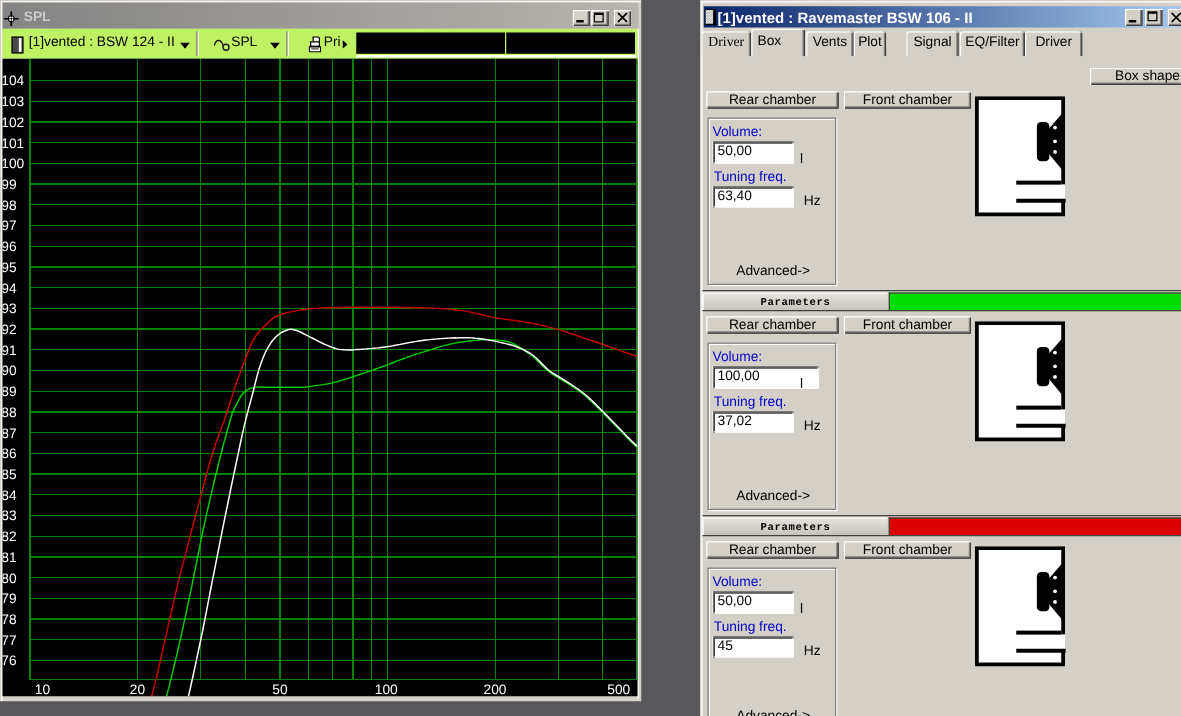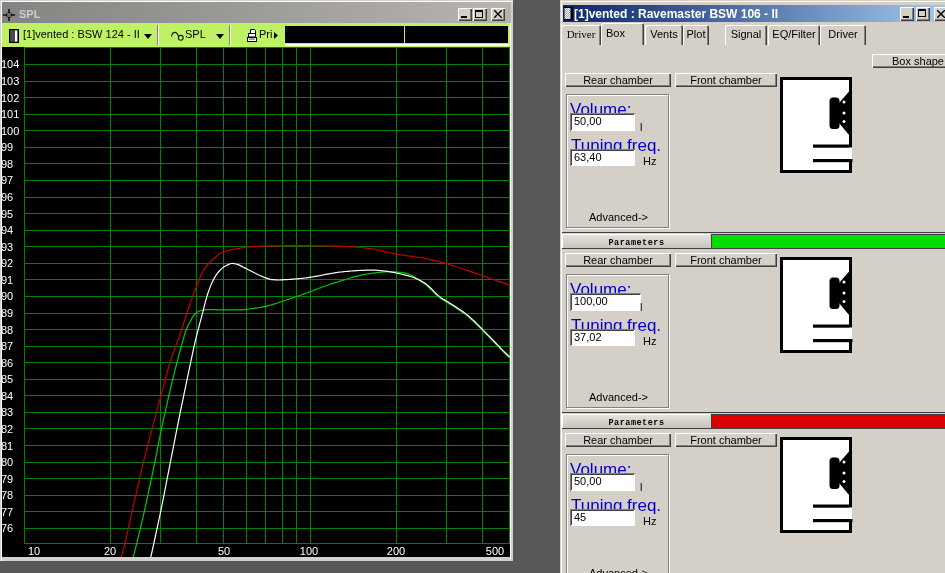--- a/index.html
+++ b/index.html
@@ -2,21 +2,21 @@
 <html><head><meta charset="utf-8"><style>
 * { margin:0; padding:0; box-sizing:border-box; }
 html,body { width:945px; height:573px; }
 body { background:#58585a; overflow:hidden; position:relative;
   font-family:"Liberation Sans", sans-serif; font-size:11px; color:#000; }
 .btn { position:absolute; background:#d4d0c8;
   box-shadow:inset 1px 1px 0 #fff, inset -1px -1px 0 #404040, inset -2px -2px 0 #808080; text-align:center; line-height:14px; font-size:11px; }
 .edit { position:absolute; background:#fff;
   box-shadow:inset 1px 1px 0 #808080, inset -1px -1px 0 #fff, inset 2px 2px 0 #404040; line-height:16px; padding-left:4px; font-size:11px; }
 .grp { position:absolute; border:1px solid #808080; box-shadow:1px 1px 0 #fff, inset 1px 1px 0 #fff; }
-.bluelbl { position:absolute; color:#0000c8; font-size:17px; white-space:nowrap; }
+.bluelbl { position:absolute; color:#0000c8; font-size:11px; white-space:nowrap; }
 .lbl { position:absolute; font-size:11px; white-space:nowrap; }
 .pbar { position:absolute; height:13.5px; background:linear-gradient(#e4e2dc,#c8c4bc); border-top:1px solid #fff; border-left:1px solid #fff;
   text-align:center; }
 .pbar span { font-size:8.5px; font-weight:bold; letter-spacing:0.5px; line-height:13px;font-family:Liberation Mono, monospace; }
 .tb { position:absolute; width:14px; height:14px; background:#d4d0c8;
   box-shadow:inset 1px 1px 0 #fff, inset -1px -1px 0 #404040, inset -2px -2px 0 #808080; font-size:9px; text-align:center; }
 .tab { position:absolute; height:19.5px; background:#d4d0c8; border-radius:2px 2px 0 0;
   box-shadow:inset 1px 1px 0 #fff, inset -1px 0 0 #404040, inset -2px 0 0 #808080; text-align:center; line-height:19px; font-size:11px; }
 .tab.sel { height:22.5px; line-height:21px; }
 </style></head>
@@ -242,21 +242,21 @@
 
 <div style="position:absolute;left:0;top:185.7px;width:383px;height:1px;background:#404040"></div>
 <div class="pbar" style="left:0;top:188.2px;width:148px;"><span>Parameters</span></div>
 <div style="position:absolute;left:148.5px;top:188.2px;width:235px;height:13.5px;background:#00dd00;border-top:1px solid #404040;border-left:1px solid #404040"></div>
 <div style="position:absolute;left:0;top:201.7px;width:383px;height:1px;background:#404040"></div>
 
 <div class="btn" style="left:3px;top:207.1px;width:106px;height:14px;">Rear chamber</div>
 <div class="btn" style="left:113px;top:207.1px;width:102px;height:14px;">Front chamber</div>
 <div class="grp" style="left:4px;top:227.6px;width:103px;height:134px;"></div>
 <div class="bluelbl" style="left:8px;top:233.6px;">Volume:</div>
-<div class="edit" style="left:8px;top:247.1px;width:71px;height:17.5px;">100,00</div>
+<div class="edit" style="left:8px;top:247.1px;width:85px;height:17.5px;">100,00</div>
 <div class="lbl" style="left:78px;top:255.1px;">l</div>
 <div class="bluelbl" style="left:9px;top:269.6px;">Tuning freq.</div>
 <div class="edit" style="left:8px;top:282.6px;width:65px;height:17.5px;">37,02</div>
 <div class="lbl" style="left:81px;top:289.1px;">Hz</div>
 <div class="lbl" style="left:27px;top:344.6px;">Advanced-&gt;</div>
 <div style="position:absolute;left:218px;top:210.6px;"><svg width="75" height="98" viewBox="0 0 75 98">
 <rect x="1.5" y="1.5" width="69" height="93" fill="#fff" stroke="#000" stroke-width="3"></rect>
 <rect x="66.5" y="70.5" width="5.5" height="12" fill="#fff"></rect>
 <path d="M59,26 L69.5,14 L69.5,58.5 L59,46 Z" fill="#000"></path>
 <rect x="49.5" y="20.5" width="10" height="31.5" rx="3.5" fill="#000"></rect>

